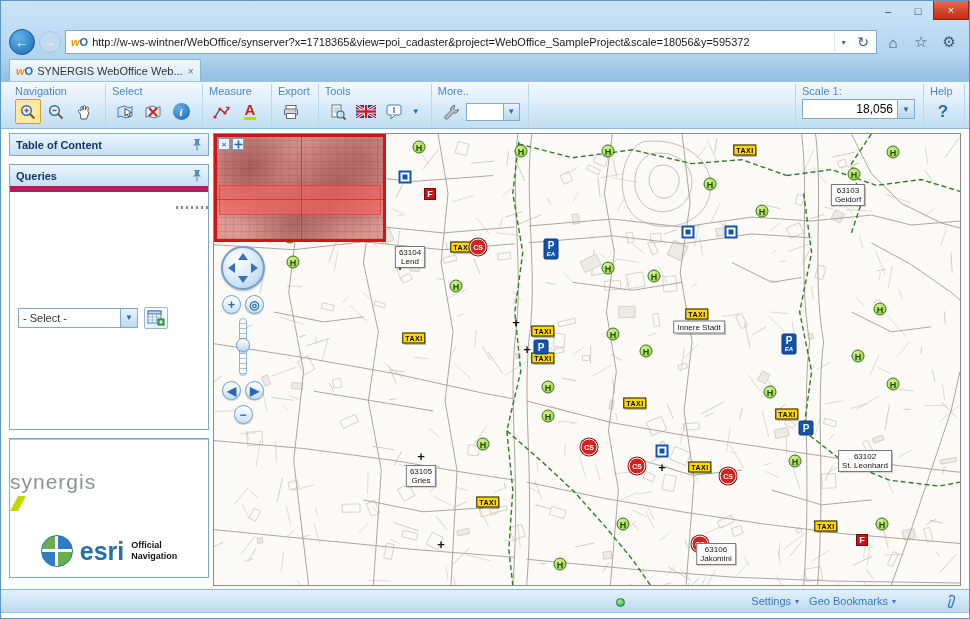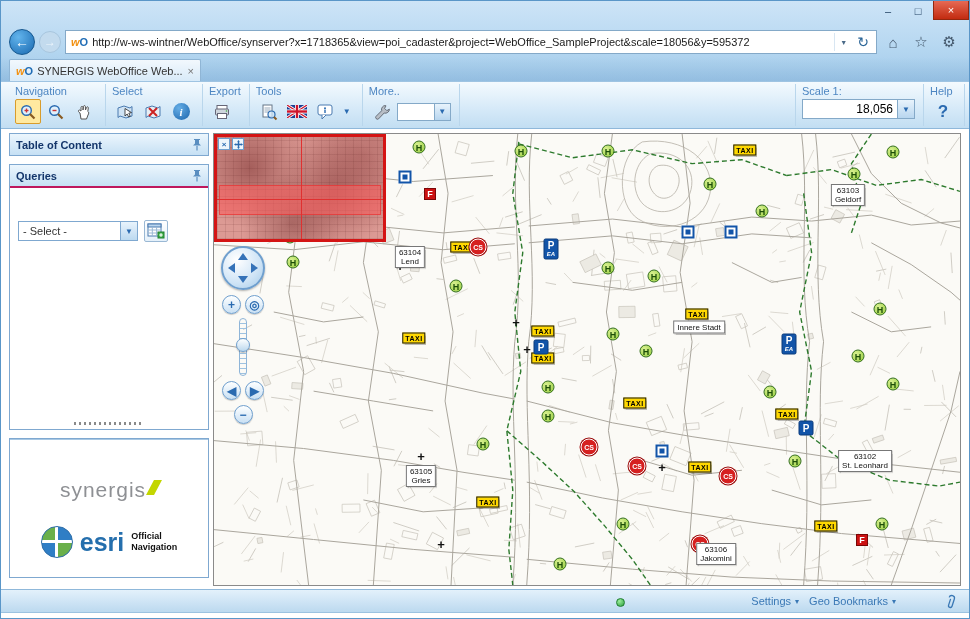--- a/index.html
+++ b/index.html
@@ -53,29 +53,29 @@
   .combo-dd { width:16px; height:18px; background:linear-gradient(#e8f3fc,#b8d6ef); border:1px solid #84a9c8; border-left:none; font-size:8px; color:#2a6ab0; display:flex; align-items:center; justify-content:center; }
   .dd-mini { font-size:8px; color:#2a6ab0; padding:0 3px; }
 
   
   .content { flex:1; display:flex; padding:4px 8px 0; gap:4px; min-height:0;justify-content:center; }
   .sidebar { width:200px; display:flex; flex-direction:column; flex:0 0 auto; }
   .panel { border:1px solid #7fa8d0; background:#fff; margin-bottom:8px; display:flex; flex-direction:column; }
   .panel-header { height:21px; background:linear-gradient(#ecf6fd,#c6e0f4); display:flex; align-items:center; padding:0 6px; font-size:11px; font-weight:bold; color:#14366b; flex:0 0 auto; }
   .pin { margin-left:auto; display:flex; }
   .queries-panel { flex:1; min-height:0; }
-  .q-body { flex:1; display:flex; flex-direction:column; padding-top:32px; border-top:2px solid #be185d; min-height:0; }
+  .q-body { flex:1; display:flex; flex-direction:row; padding-top:14px; border-top:6px solid #be185d; min-height:0; }
   .q-row { display:flex; align-items:center; gap:6px; padding:0 8px; }
   .selectbox { width:120px; height:20px; border:1px solid #7fa8d0; background:#fff; display:flex; align-items:center; font-size:11px; color:#333; padding-left:4px; }
   .sel-dd { margin-left:auto; width:17px; height:100%; background:linear-gradient(#e8f3fc,#bcd9f0); border-left:1px solid #7fa8d0; color:#2a6ab0; font-size:8px; display:flex; align-items:center; justify-content:center; }
   .q-tool { width:24px; height:22px; border:1px solid #9ab8d4; background:linear-gradient(#ffffff,#e4f0fa); display:flex; align-items:center; justify-content:center; border-radius:2px; }
   .q-space { flex:1; }
   .dots { width:70px; height:3px; margin:0 auto 4px; background:repeating-linear-gradient(90deg,#8a8a8a 0 2px,transparent 2px 5px); }
   .powered-body { height:138px; border-top:1px solid #a8c8e4; }
-  .logo-synergis { display:flex; justify-content:center; align-items:flex-start; margin-top:38px; }
+  .logo-synergis { display:flex; justify-content:center; align-items:flex-start; margin-top:30px;flex-direction:column; }
   .syn-text { font-size:21px; color:#8e9094; letter-spacing:1px; }
   .syn-slash { width:8px; height:15px; background:#c3d600; transform:skewX(-28deg); margin-left:4px; margin-top:2px; }
   .logo-esri { display:flex; justify-content:center; align-items:center; margin-top:24px; gap:7px; }
   .esri-globe { width:32px; height:32px; border-radius:50%;
     background:
       linear-gradient(transparent 45%, #fff 45% 55%, transparent 55%),
       linear-gradient(90deg, transparent 45%, #fff 45% 55%, transparent 55%),
       conic-gradient(#2f7ec5 0 90deg, #6ab04a 90deg 180deg, #2f7ec5 180deg 270deg, #6ab04a 270deg 360deg);
     border:1px solid #2f6ea8; }
   .esri-text { font-size:25px; font-weight:bold; color:#256fad; }
@@ -225,20 +225,37 @@
               <path d="M2 5 L8 3 L14 5 L16 3.5 V13 L10 15 L4 13 L2 14.5 Z" fill="#e8eef4" stroke="#4a7ab0"></path>
               <path d="M5 5 L13 13 M13 5 L5 13" stroke="#cc2222" stroke-width="2"></path>
             </svg>
         </div>
         <div class="tbtn">
           <span class="ico-info">i</span>
         </div>
       </div>
     </div>
 
+    <div class="tgroup">
+      <div class="tg-label">Measure</div>
+      <div class="tg-icons">
+        <div class="tbtn">
+          <svg width="18" height="18" viewBox="0 0 18 18">
+              <path d="M2 14 L7 6 L12 10 L16 4" fill="none" stroke="#444" stroke-width="1.2"></path>
+              <circle cx="2" cy="14" r="1.6" fill="#d22"></circle>
+              <circle cx="7" cy="6" r="1.6" fill="#d22"></circle>
+              <circle cx="12" cy="10" r="1.6" fill="#d22"></circle>
+              <path d="M16 4 l-3.2 0.4 M16 4 l-0.6 3.2" stroke="#d22" fill="none" stroke-width="1"></path>
+            </svg>
+        </div>
+        <div class="tbtn">
+          <span class="ico-A">A</span>
+        </div>
+      </div>
+    </div>
 
     <div class="tgroup">
       <div class="tg-label">Export</div>
       <div class="tg-icons">
         <div class="tbtn">
           <svg width="18" height="18" viewBox="0 0 18 18">
               <rect x="4" y="2.5" width="10" height="4" fill="#fff" stroke="#667"></rect>
               <rect x="2.5" y="6" width="13" height="6" rx="1" fill="#cfd6dd" stroke="#667"></rect>
               <rect x="4.5" y="10.5" width="9" height="5" fill="#fff" stroke="#667"></rect>
               <circle cx="13.5" cy="8" r="0.8" fill="#4a4"></circle>

